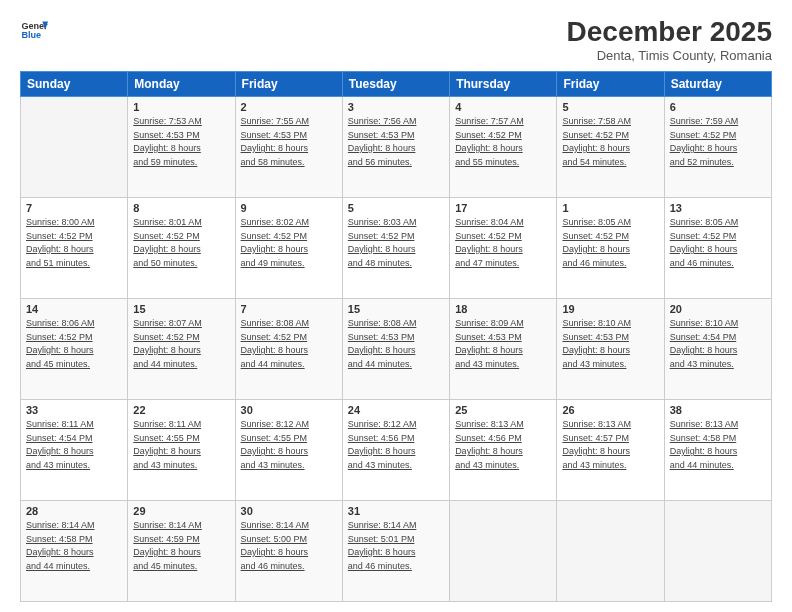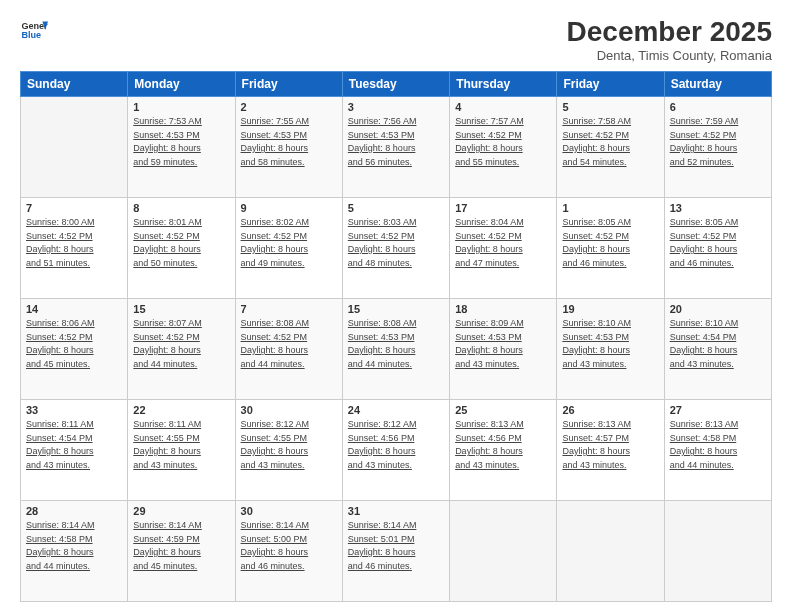--- a/index.html
+++ b/index.html
@@ -230,21 +230,21 @@
           </td>
           <td>
             <span class="day-num">25</span>
             <div class="day-info">Sunrise: 8:13 AM<br>Sunset: 4:56 PM<br>Daylight: 8 hours<br>and 43 minutes.</div>
           </td>
           <td>
             <span class="day-num">26</span>
             <div class="day-info">Sunrise: 8:13 AM<br>Sunset: 4:57 PM<br>Daylight: 8 hours<br>and 43 minutes.</div>
           </td>
           <td>
-            <span class="day-num">27</span>
+            <span class="day-num">38</span>
             <div class="day-info">Sunrise: 8:13 AM<br>Sunset: 4:58 PM<br>Daylight: 8 hours<br>and 44 minutes.</div>
           </td>
         </tr>
         <tr>
           <td>
             <span class="day-num">28</span>
             <div class="day-info">Sunrise: 8:14 AM<br>Sunset: 4:58 PM<br>Daylight: 8 hours<br>and 44 minutes.</div>
           </td>
           <td>
             <span class="day-num">29</span>

